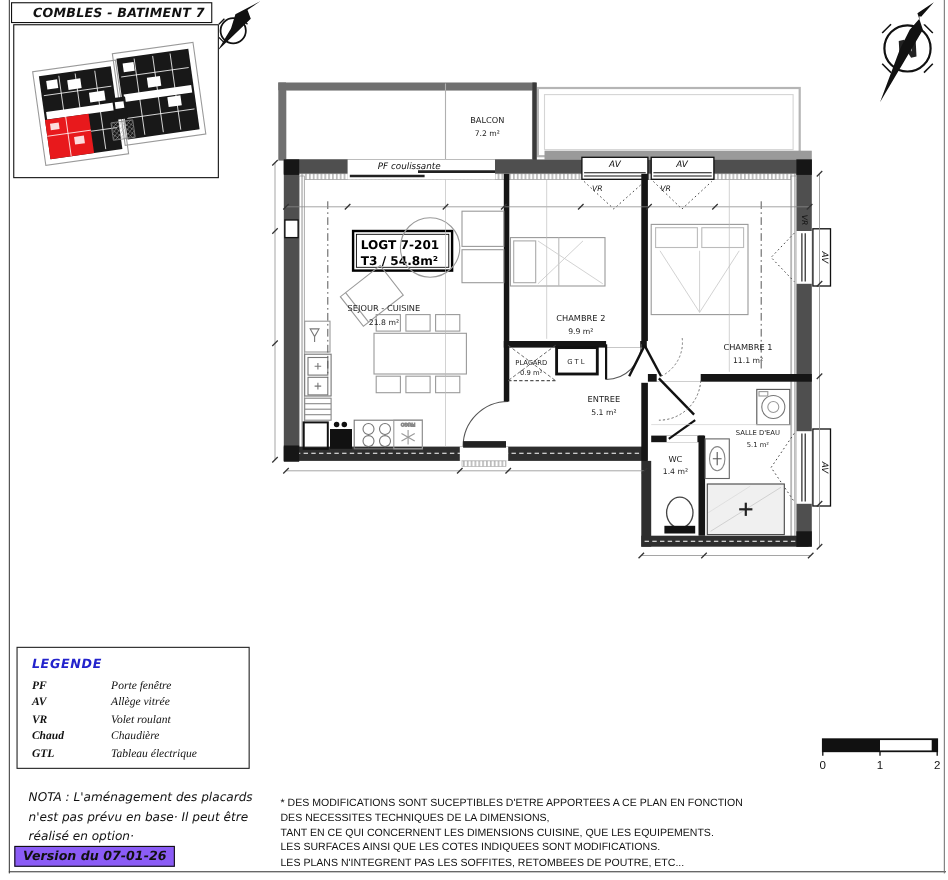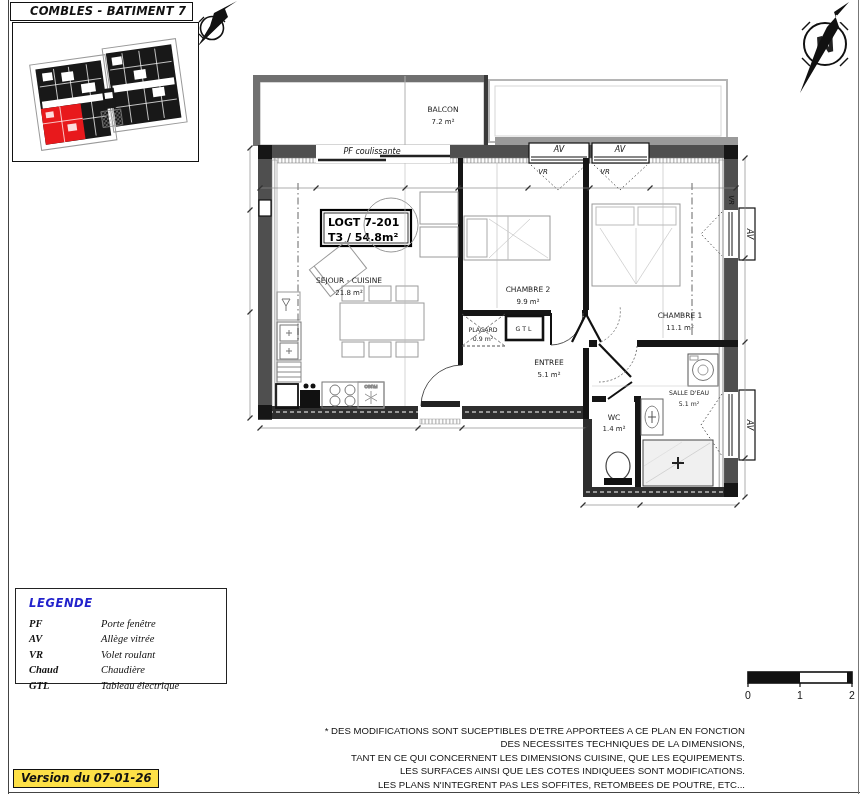--- a/index.html
+++ b/index.html
@@ -9,31 +9,31 @@
   
   #frame-left{left:8px;top:0;width:0;height:794px;border-left:1.6px solid #444;}
   #frame-bottom{left:8px;top:792px;width:852px;height:0;border-top:1.6px solid #444;}
   #frame-right{left:858px;top:0;width:0;height:794px;border-left:1.2px solid #777;}
   
   #title-box{left:10px;top:2px;border:1.6px solid #111;padding:1px 6px 2px 19px;
              font-style:italic;font-weight:bold;font-size:11.5px;letter-spacing:.2px;background:#fff;}
   
   #key-plan{left:12px;top:22px;width:185px;height:138px;border:1.6px solid #111;background:#fff;}
   
-  #legend-box{left:15px;top:588px;width:212px;height:96px;border:1.6px solid #222;background:#fff;
+  #legend-box{left:15px;top:588px;width:212px;height:111px;border:1.6px solid #222;background:#fff;
               padding:7px 0 0 13px;box-sizing:border-box;}
   #legend-box .hd{color:#2323cc;font-weight:bold;font-style:italic;font-size:11.5px;letter-spacing:.6px;margin-bottom:6px;}
   .lg-row{display:flex;font-style:italic;font-size:10.5px;line-height:15.4px;font-family:Liberation Serif, serif;}
   .lg-abbr{width:72px;font-weight:bold;font-weight:600;}
   
   #nota{left:26px;top:716px;font-style:italic;font-size:11px;line-height:18px;width:230px;}
   #version-box{left:13px;top:769px;border:1.6px solid #111;padding:1px 7px 2px;font-weight:bold;
-               font-size:11.5px;font-style:italic;background:#fde047;}
-  
-  #disclaimer{left:255px;top:724px;width:490px;text-align:right;
+               font-size:11.5px;font-style:italic;background:#8b5cf6;}
+  
+  #disclaimer{left:255px;top:724px;width:490px;text-align:left;
               font-family:"Liberation Sans",sans-serif;font-size:9.6px;line-height:13.4px;color:#111;}
   
   text{font-family:"DejaVu Sans",sans-serif;fill:#222;}
   .rm{font-size:7.5px;text-anchor:middle;}
   .rm-a{font-size:7px;text-anchor:middle;}
   .rm-s{font-size:6.2px;text-anchor:middle;}
   .wlbl{font-size:8px;font-style:italic;text-anchor:middle;fill:#111;}
   .wlbl-s{font-size:7px;font-style:italic;text-anchor:middle;fill:#111;}
   .logt-t{font-size:11px;font-weight:bold;fill:#000;}
   .tiny{font-size:4.2px;fill:#888;text-anchor:middle;}
@@ -414,20 +414,25 @@
     <div class="lg-row">
       <span class="lg-abbr">Chaud</span>
       <span>Chaudière</span>
       </div>
     <div class="lg-row">
       <span class="lg-abbr">GTL</span>
       <span>Tableau électrique</span>
       </div>
   </div>
 
+  <div class="abs" id="nota">
+    <div>NOTA : L'aménagement des placards</div>
+    <div>n'est pas prévu en base· Il peut être</div>
+    <div>réalisé en option·</div>
+  </div>
 
   <div class="abs" id="version-box">Version du 07-01-26</div>
 
   <div class="abs" id="disclaimer">
     <div>* DES MODIFICATIONS SONT SUCEPTIBLES D'ETRE APPORTEES A CE PLAN EN FONCTION</div>
     <div>DES NECESSITES TECHNIQUES DE LA DIMENSIONS,</div>
     <div>TANT EN CE QUI CONCERNENT LES DIMENSIONS CUISINE, QUE LES EQUIPEMENTS.</div>
     <div>LES SURFACES AINSI QUE LES COTES INDIQUEES SONT MODIFICATIONS.</div>
     <div>LES PLANS N'INTEGRENT PAS LES SOFFITES, RETOMBEES DE POUTRE, ETC...</div>
   </div>

